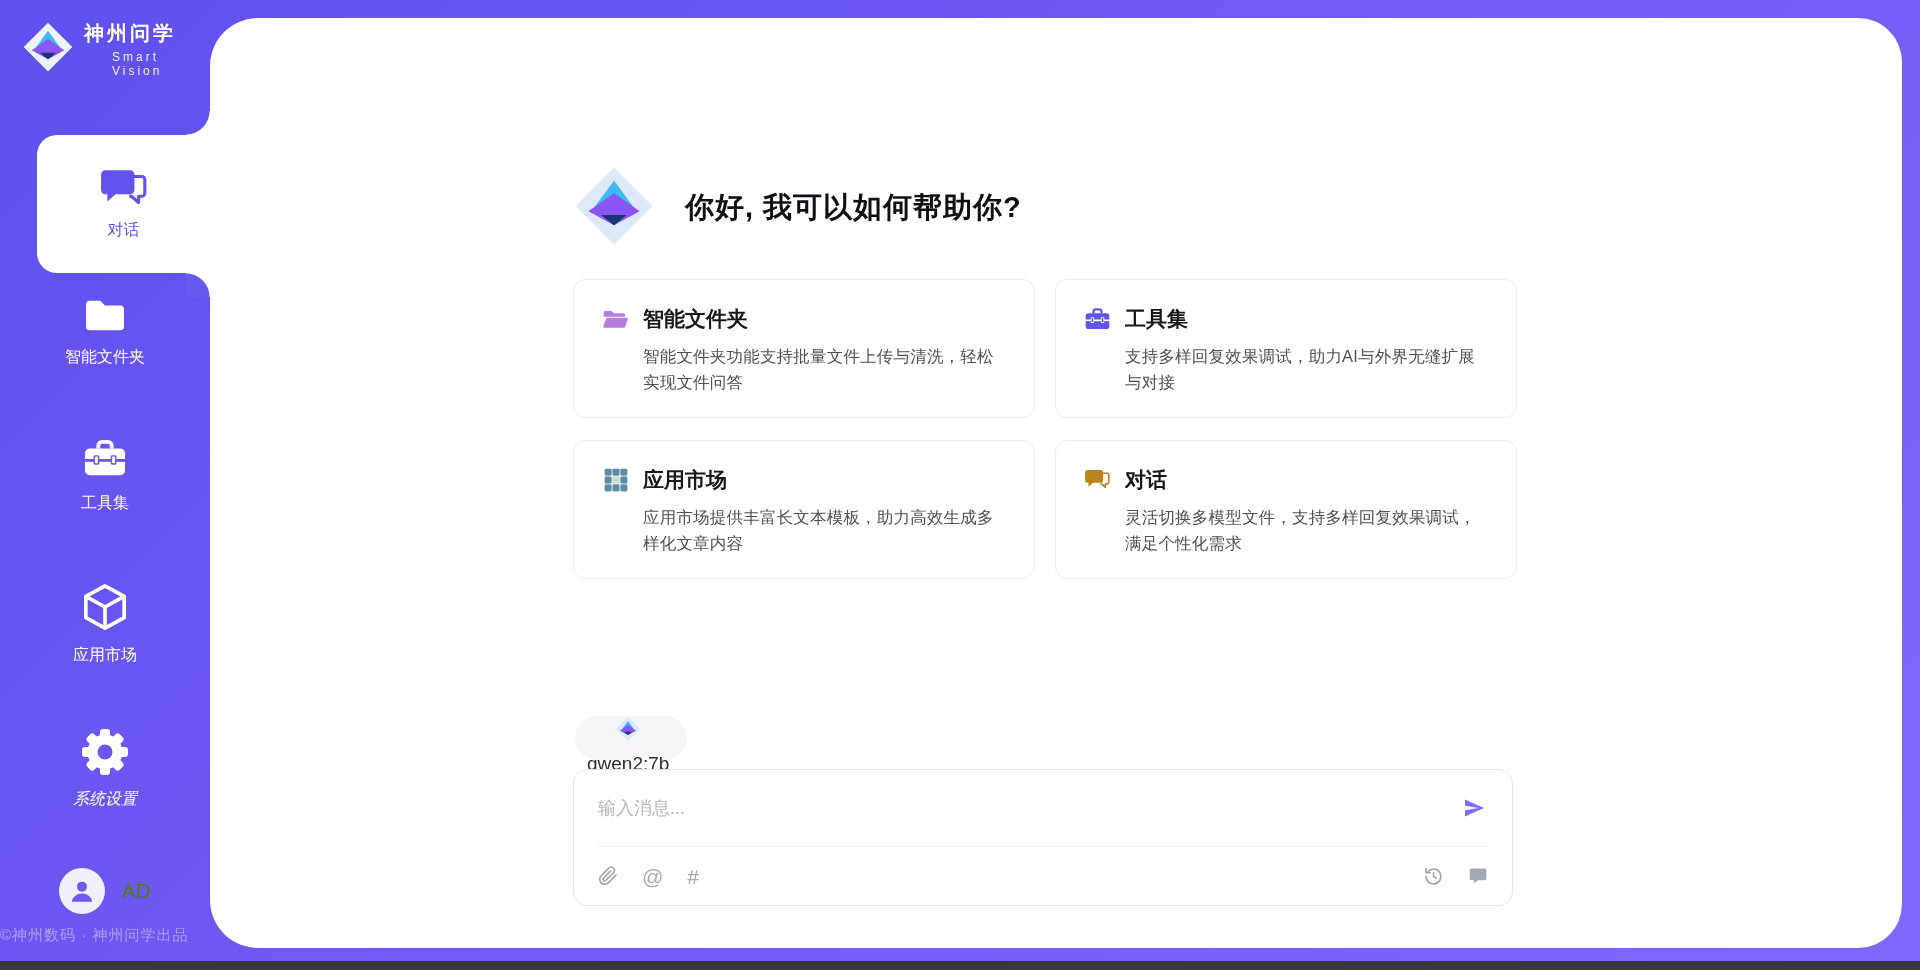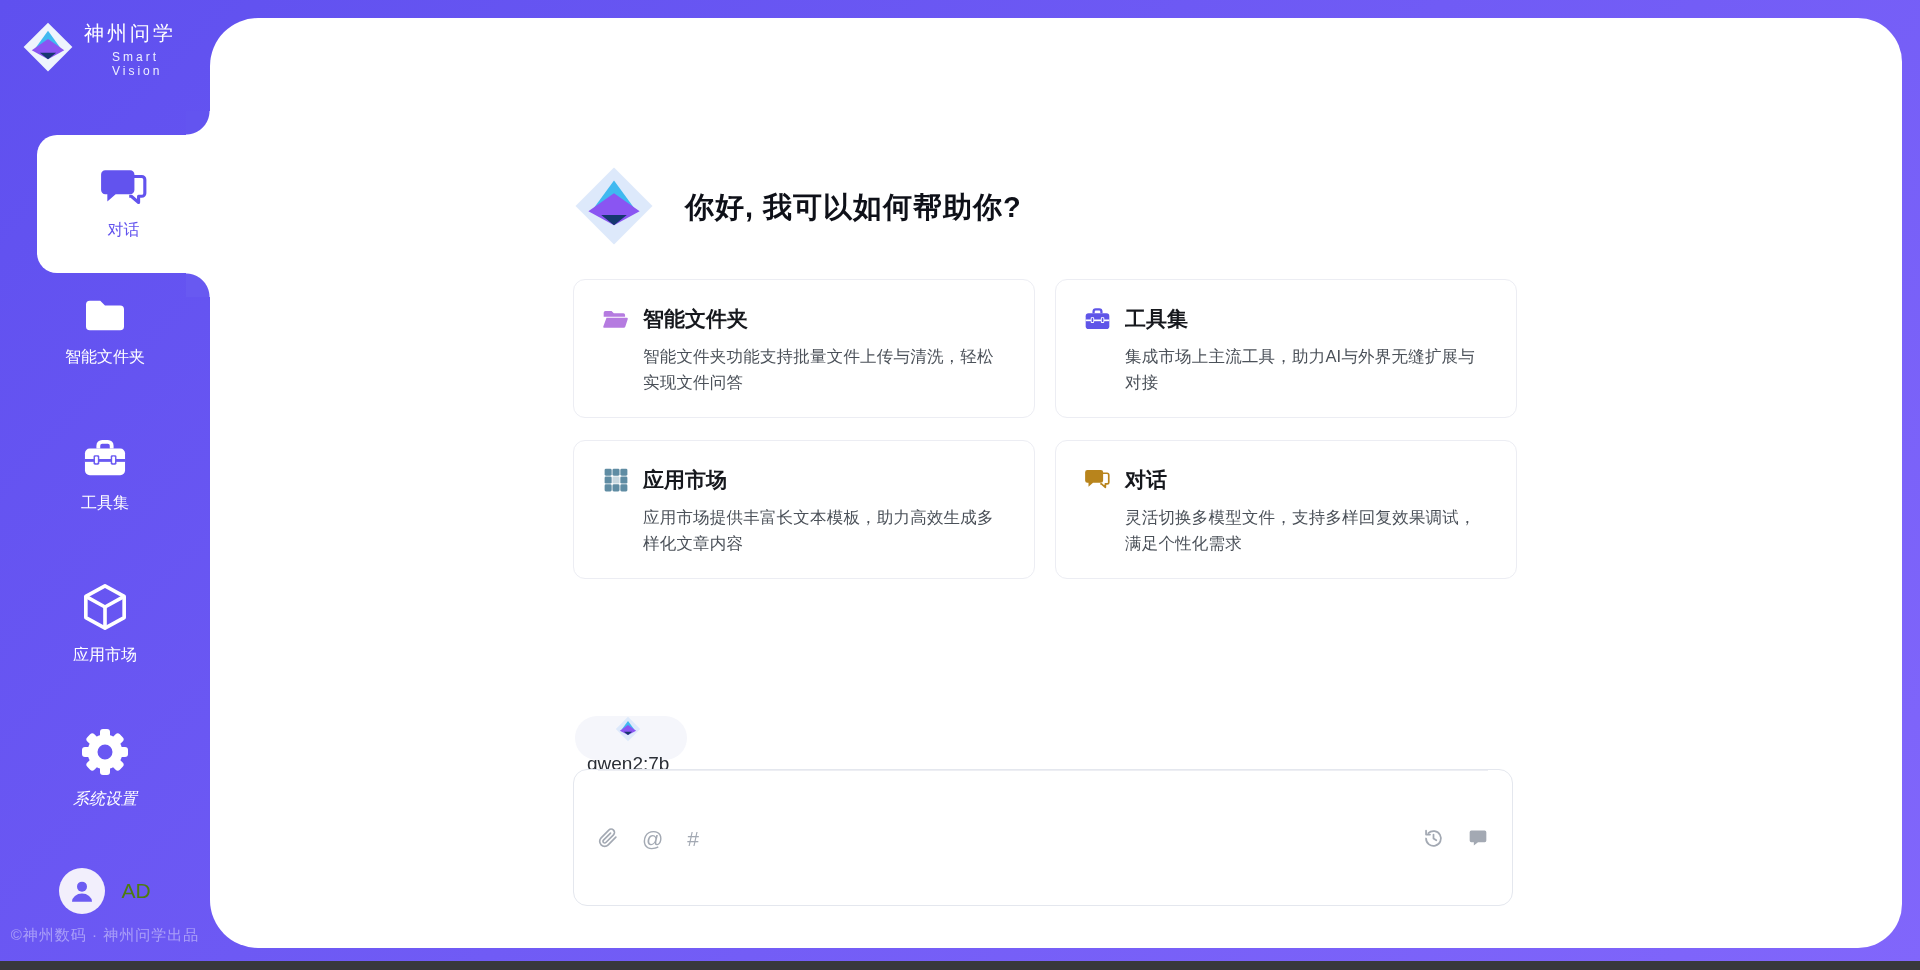--- a/index.html
+++ b/index.html
@@ -18,21 +18,21 @@
   *{margin:0;padding:0;box-sizing:border-box;}
   html,body{width:1920px;height:970px;}
   body{
     font-family:"Liberation Sans","DejaVu Sans",sans-serif;
     background:linear-gradient(135deg,var(--sb-top) 0%,var(--sb-bottom) 100%);
     position:relative;overflow:hidden;color:#14161a;
   }
   
   .sidebar{position:absolute;left:0;top:0;width:210px;height:970px;z-index:2;}
   .brand{position:absolute;left:22px;top:20px;display:flex;align-items:center;gap:10px;}
-  .brand-text .name{color:#fff;font-size:20px;font-weight:400;letter-spacing:3px;}
+  .brand-text .name{color:#fff;font-size:20px;font-weight:700;letter-spacing:3px;}
   .brand-text .sub{color:#eef0ff;font-size:12px;letter-spacing:3px;margin-top:3px;margin-left:28px;}
   .nav-tab{
     position:absolute;left:37px;top:135px;width:173px;height:138px;background:#fff;
     border-radius:20px 0 0 20px;display:flex;flex-direction:column;align-items:center;
     justify-content:center;gap:9px;cursor:pointer;
   }
   .nav-tab::before{content:"";position:absolute;right:0;top:-24px;width:24px;height:24px;
     background:radial-gradient(circle 24px at 0 0,#6354f0 23px,#fff 24px);}
   .nav-tab::after{content:"";position:absolute;right:0;bottom:-24px;width:24px;height:24px;
     background:radial-gradient(circle 24px at 0 100%,#6859f1 23px,#fff 24px);}
@@ -44,21 +44,21 @@
   .nav-item .label{color:#fff;font-size:16px;}
   .nav-item-folders{top:296px;}
   .nav-item-tools{top:438px;}
   .nav-item-market{top:582px;}
   .nav-item-settings{top:728px;font-style:italic;}
   .user-row{position:absolute;left:0;top:868px;width:210px;display:flex;align-items:center;
     justify-content:center;gap:16px;cursor:pointer;}
   .avatar{width:46px;height:46px;border-radius:50%;background:#f2effc;display:flex;
     align-items:center;justify-content:center;}
   .user-name{color:#4d7c0f;font-size:21px;}
-  .copyright{position:absolute;left:0;top:926px;width:210px;text-align:center;
+  .copyright{position:absolute;left:0;top:926px;width:210px;text-align:left;
     color:rgba(255,255,255,0.42);font-size:15px;letter-spacing:1px;white-space:nowrap;}
   
   .panel{position:absolute;left:210px;top:18px;right:18px;bottom:22px;background:#fff;
     border-radius:0 44px 44px 48px;border-top-left-radius:48px;z-index:1;}
   .greeting{position:absolute;left:363px;top:147px;display:flex;align-items:center;gap:22px;}
   .greeting h1{font-size:29px;font-weight:700;color:#0e1018;letter-spacing:1px;margin-left:8px;}
   .cards{position:absolute;left:363px;top:261px;display:grid;
     grid-template-columns:462px 462px;gap:22px 20px;}
   .card{border:1px solid #ecedf3;border-radius:12px;background:#fff;padding:25px 28px 22px 28px;
     cursor:pointer;}
@@ -219,21 +219,21 @@
             <rect x="3" y="11" width="42" height="28" rx="5" fill="currentColor"></rect>
             <rect x="3" y="22" width="42" height="3" fill="#fff"></rect>
             <rect x="12" y="18" width="6" height="10" rx="1.5" fill="#fff"></rect>
             <rect x="30" y="18" width="6" height="10" rx="1.5" fill="#fff"></rect>
             <rect x="13.5" y="19.5" width="3" height="7" rx="1" fill="currentColor"></rect>
             <rect x="31.5" y="19.5" width="3" height="7" rx="1" fill="currentColor"></rect>
           </svg>
         </span>
         <h3>工具集</h3>
       </div>
-      <p>集成市场上主流工具，助力AI与外界无缝扩展与对接</p>
+      <p>支持多样回复效果调试，助力AI与外界无缝扩展与对接</p>
     </div>
 
     <div class="card">
       <div class="card-head">
         <span class="card-icon" style="color:var(--card-icon-market);">
           <svg width="26" height="26" viewBox="0 0 48 48" fill="currentColor">
             <rect x="3" y="3" width="13" height="13" rx="2.5"></rect>
             <rect x="17.5" y="3" width="13" height="13" rx="2.5"></rect>
             <rect x="32" y="3" width="13" height="13" rx="2.5"></rect>
             <rect x="3" y="17.5" width="13" height="13" rx="2.5"></rect>
@@ -274,20 +274,28 @@
     </span>
     <span>qwen2:7b</span>
     <span class="chev">
       <svg width="15" height="15" viewBox="0 0 20 20" fill="none" stroke="currentColor" stroke-width="2.2" stroke-linecap="round" stroke-linejoin="round">
         <path d="M5 7.5 L10 12.5 L15 7.5"></path>
       </svg>
     </span>
   </button>
 
   <div class="composer">
+    <div class="input-row">
+      <input type="text" placeholder="输入消息..." style="">
+      <button class="send-btn">
+        <svg width="24" height="24" viewBox="0 0 24 24" fill="currentColor">
+          <path d="M3 20.5 L22 12 L3 3.5 L3 9.8 L16.2 12 L3 14.2 Z"></path>
+        </svg>
+      </button>
+    </div>
     <div class="divider"></div>
     <div class="tools-row">
       <div class="tool-group">
         <button class="tool">
           <svg width="20" height="20" viewBox="0 0 24 24" fill="none" stroke="currentColor" stroke-width="2" stroke-linecap="round" stroke-linejoin="round">
             <path d="M21.44 11.05l-9.19 9.19a6 6 0 0 1-8.49-8.49l9.19-9.19a4 4 0 0 1 5.66 5.66l-9.2 9.19a2 2 0 0 1-2.83-2.83l8.49-8.48"></path>
           </svg>
         </button>
         <button class="tool glyph">@</button>
         <button class="tool glyph">#</button>

